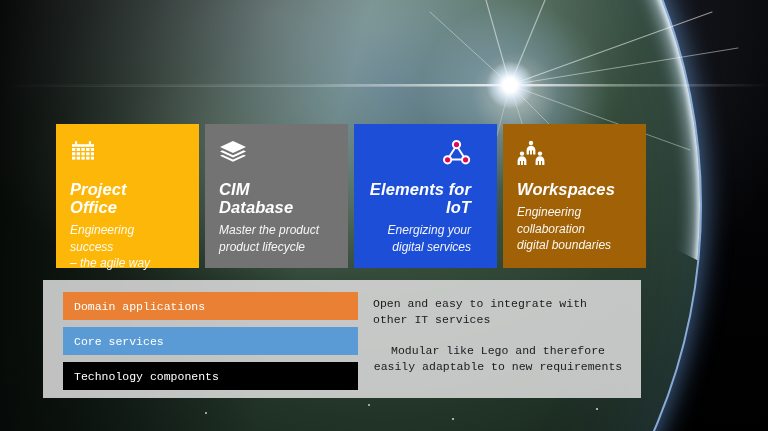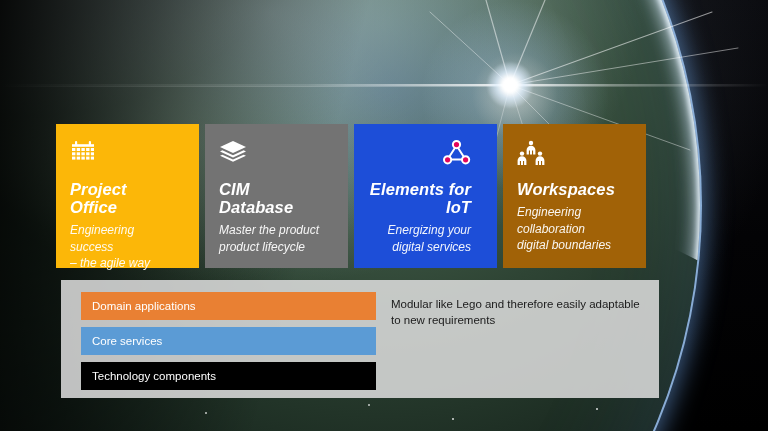--- a/index.html
+++ b/index.html
@@ -80,34 +80,35 @@
   .card p{
     margin:0;color:rgba(255,255,255,.94);font-size:12px;line-height:1.38;font-weight:normal;
   }
   .c-yellow{background:#FCB708;}
   .c-blue{background:#737373;}
   .c-pink{background:#1d4ed8;text-align:right;}
   .c-green{background:#a16207;}
 
   
   .panel{
-    position:absolute;left:61px;top:280px;width:598px;height:118px;
+    position:absolute;left:43px;top:280px;width:598px;height:118px;
     background:rgba(222,222,222,.86);
+    font-family:Liberation Mono, monospace;
   }
   .bars{position:absolute;left:20px;top:12px;width:295px;}
   .bar{
     height:28px;margin-bottom:7px;display:flex;align-items:center;padding-left:11px;
     box-sizing:border-box;color:#fff;font-size:11.5px;
   }
   .bar-orange{background:#E98033;}
   .bar-blue{background:#5B9BD5;}
   .bar-black{background:#000;margin-bottom:0;}
   .notes{position:absolute;left:330px;top:16px;width:250px;}
   .notes p{margin:0 0 14px 0;color:#1b1b1b;font-size:11.5px;line-height:1.42;}
-  .notes p:last-child{margin-bottom:0;}
+  .notes p:last-child{margin-bottom:0;text-align:center;}
 </style>
 </head>
 <body>
 
 <div class="stage">
 
   <div class="bg">
     <div class="bg-space"></div>
     <div class="earth">
       
@@ -232,18 +233,19 @@
       </div>
       <div class="bar bar-blue">
         <span>Core services</span>
       </div>
       <div class="bar bar-black">
         <span>Technology components</span>
       </div>
     </div>
 
     <div class="notes">
+      <p>Open and easy to integrate with other IT services</p>
       <p>Modular like Lego and therefore easily adaptable to new requirements</p>
     </div>
 
   </div>
 
 </div>
 
 </body></html>

